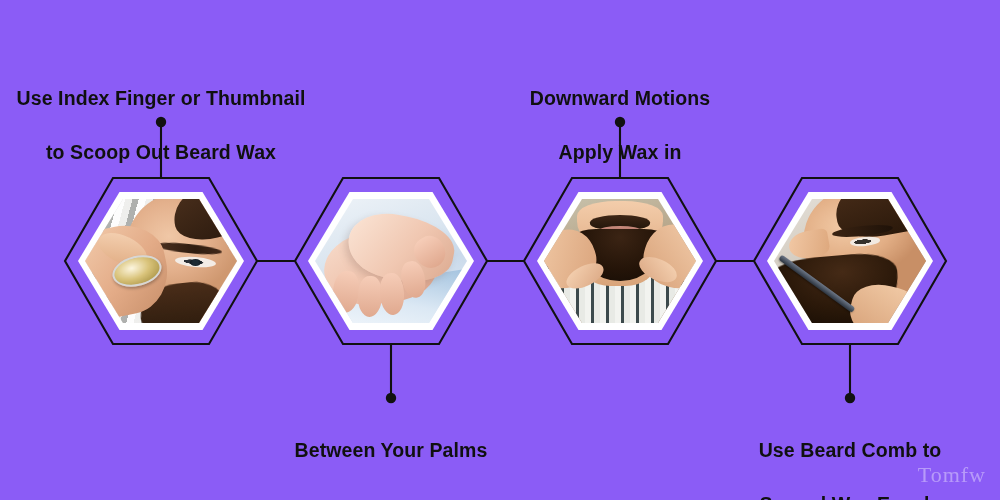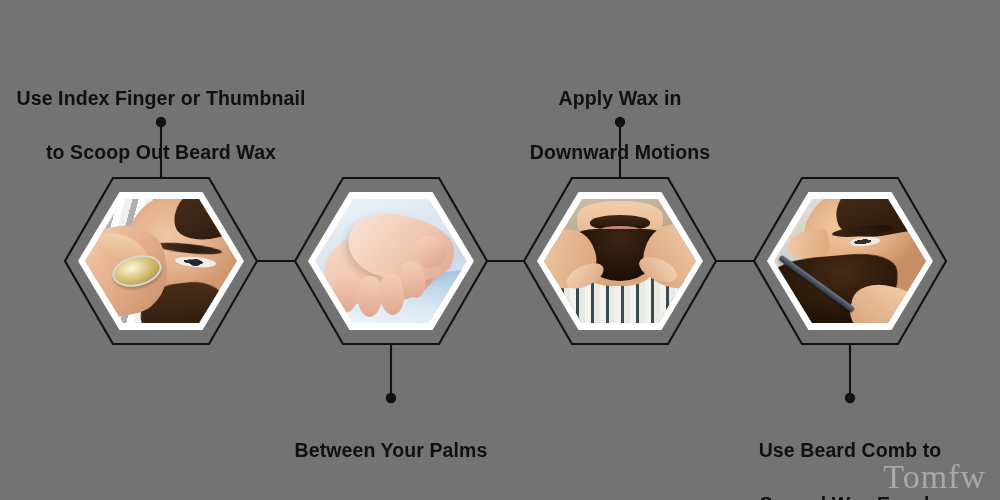--- a/index.html
+++ b/index.html
@@ -4,21 +4,21 @@
 <style>
   html,body{margin:0;padding:0;}
   body{
     width:1000px;height:500px;
     font-family:"Liberation Sans", sans-serif;
     overflow:hidden;
     position:relative;
   }
   #stage{
     position:absolute;left:0;top:0;width:1000px;height:500px;
-    background:#737373;
+    background:#8b5cf6;
     overflow:hidden;
   }
   
   #frame{position:absolute;left:0;top:0;width:1000px;height:500px;}
 
   
   .photo-hex{
     position:absolute;
     -webkit-clip-path:polygon(25% 0%,75% 0%,100% 50%,75% 100%,25% 100%,0% 50%);
     clip-path:polygon(25% 0%,75% 0%,100% 50%,75% 100%,25% 100%,0% 50%);
@@ -256,23 +256,23 @@
     text-align:center;
     letter-spacing:.1px;
     white-space:pre-line;
     width:420px;
   }
   .label .ln{display:block;}
 
   
   #watermark{
     position:absolute;
-    right:14px;bottom:6px;
+    right:14px;bottom:14px;
     font-family:"Liberation Serif", serif;
-    font-size:34px;
+    font-size:22px;
     letter-spacing:1px;
     color:rgba(255,255,255,.38);
     line-height:1;
     user-select:none;
   }
 </style>
 </head>
 <body>
 
 <div id="stage">
@@ -369,22 +369,22 @@
   <div class="label" style="left:-49px;top:58px;">
     <span class="ln">Use Index Finger or Thumbnail</span>
     <span class="ln">to Scoop Out Beard Wax</span>
   </div>
 
   <div class="label" style="left:181px;top:410px;">
     <span class="ln">Between Your Palms</span>
   </div>
 
   <div class="label" style="left:410px;top:58px;">
+    <span class="ln">Downward Motions</span>
     <span class="ln">Apply Wax in</span>
-    <span class="ln">Downward Motions</span>
   </div>
 
   <div class="label" style="left:640px;top:410px;">
     <span class="ln">Use Beard Comb to</span>
     <span class="ln">Spread Wax Evenly</span>
   </div>
 
   <div id="watermark">Tomfw</div>
 
 </div>

